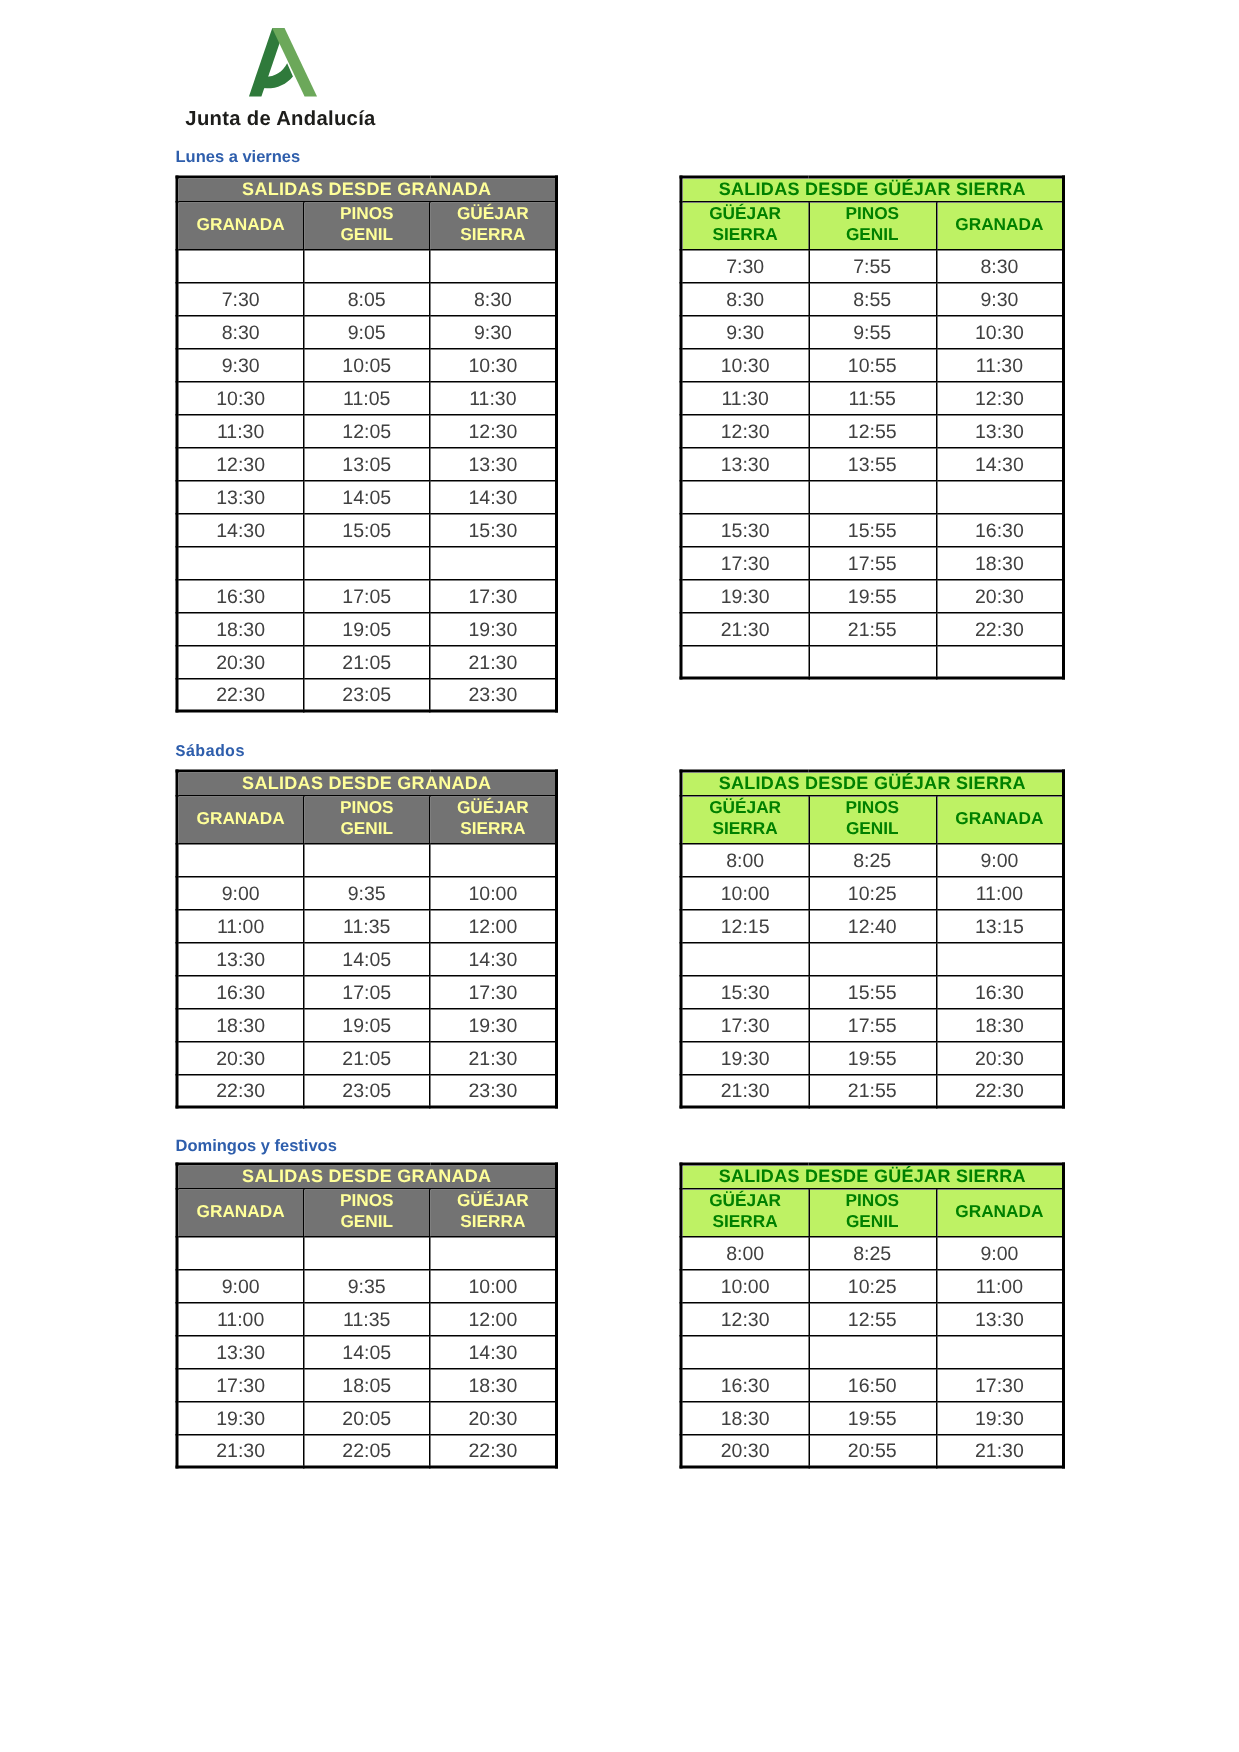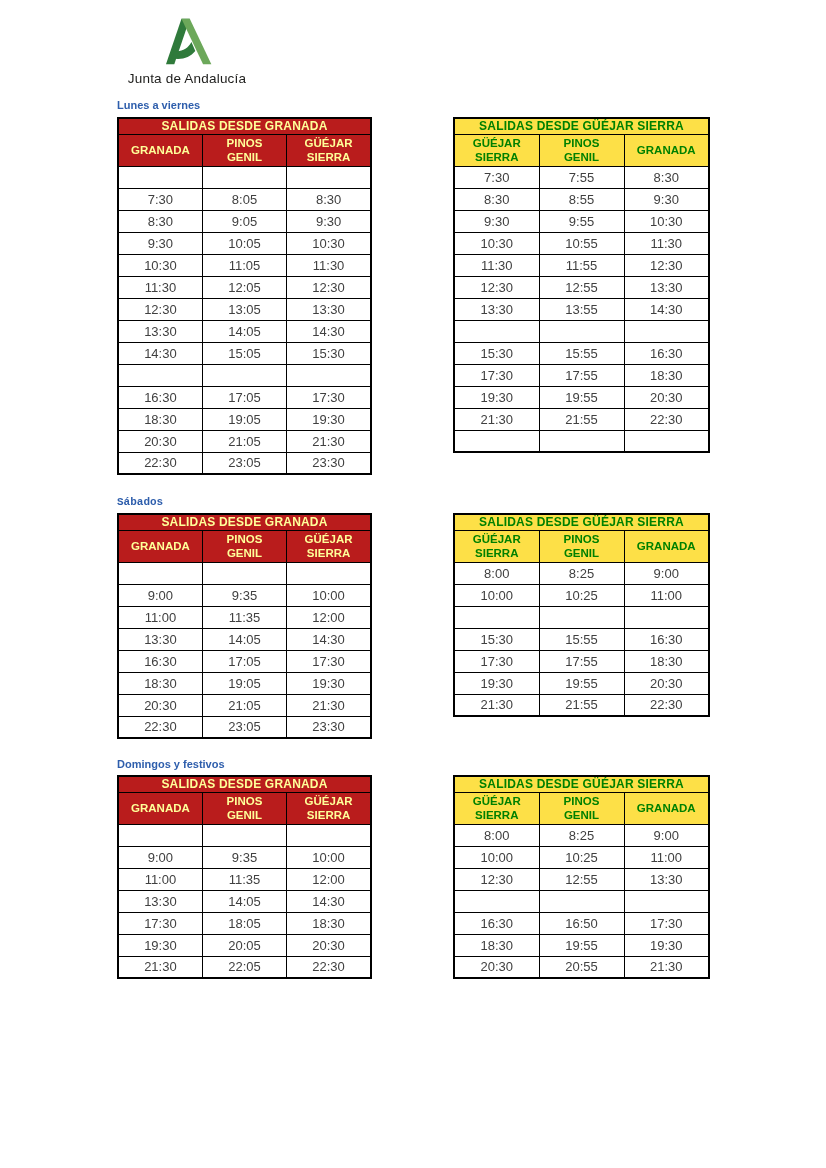--- a/index.html
+++ b/index.html
@@ -12,21 +12,21 @@
   }
 
   
   .logo-block {
     position: absolute; left: 112px; top: 14px; width: 150px;
     text-align: center;
   }
   .logo-block svg { display: block; margin: 0 auto; }
   .logo-wordmark {
     margin-top: 3px;
-    font-size: 13.5px; font-weight: 400; color: #1d1d1b;
+    font-size: 13.5px; font-weight: 700; color: #1d1d1b;
     letter-spacing: 0.2px;
   }
   .gov-header {
     position: absolute; left: 455px; top: 24px; width: 272px;
   }
   .gov-bold {
     font-size: 12.5px; font-weight: bold; color: #262626; line-height: 1.4;
   }
   .gov-sub {
     margin-top: 11px;
@@ -60,23 +60,23 @@
     overflow: hidden;
   }
   tr.band th {
     height: 16px; font-size: 12px; font-weight: bold; letter-spacing: 0.2px;
   }
   tr.cols th {
     height: 32px; font-size: 11.5px; font-weight: bold;
     white-space: pre-line; line-height: 1.25;
   }
   table.tt.green tr.band th,
-  table.tt.green tr.cols th { background: #b91c1c; color: #ffff99; }
+  table.tt.green tr.cols th { background: #737373; color: #ffff99; }
   table.tt.yellow tr.band th,
-  table.tt.yellow tr.cols th { background: #fde047; color: #008000; }
+  table.tt.yellow tr.cols th { background: #bef264; color: #008000; }
   table.tt tbody td {
     height: 22px; background: #ffffff;
     font-size: 13px; color: #404040;
   }
 </style>
 </head>
 <body>
 
 <div class="logo-block">
   <svg width="62" height="54" viewBox="0 0 112 96" aria-hidden="true">
@@ -342,20 +342,25 @@
           <td>8:00</td>
           <td>8:25</td>
           <td>9:00</td>
         </tr>
         <tr>
           <td>10:00</td>
           <td>10:25</td>
           <td>11:00</td>
         </tr>
         <tr>
+          <td>12:15</td>
+          <td>12:40</td>
+          <td>13:15</td>
+        </tr>
+        <tr>
           <td></td>
           <td></td>
           <td></td>
         </tr>
         <tr>
           <td>15:30</td>
           <td>15:55</td>
           <td>16:30</td>
         </tr>
         <tr>

